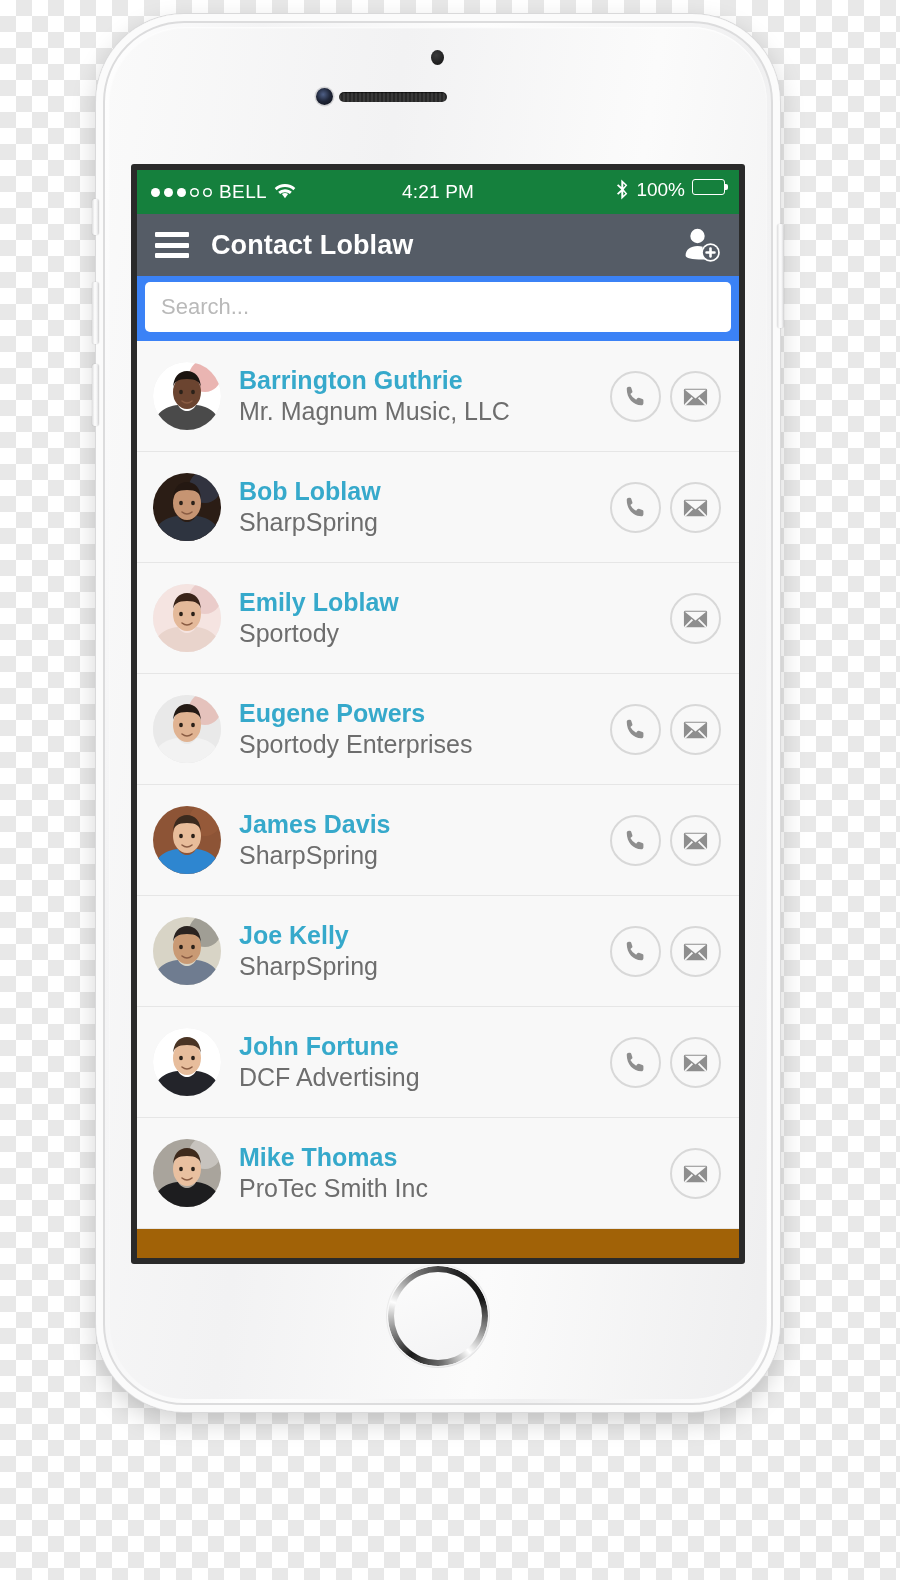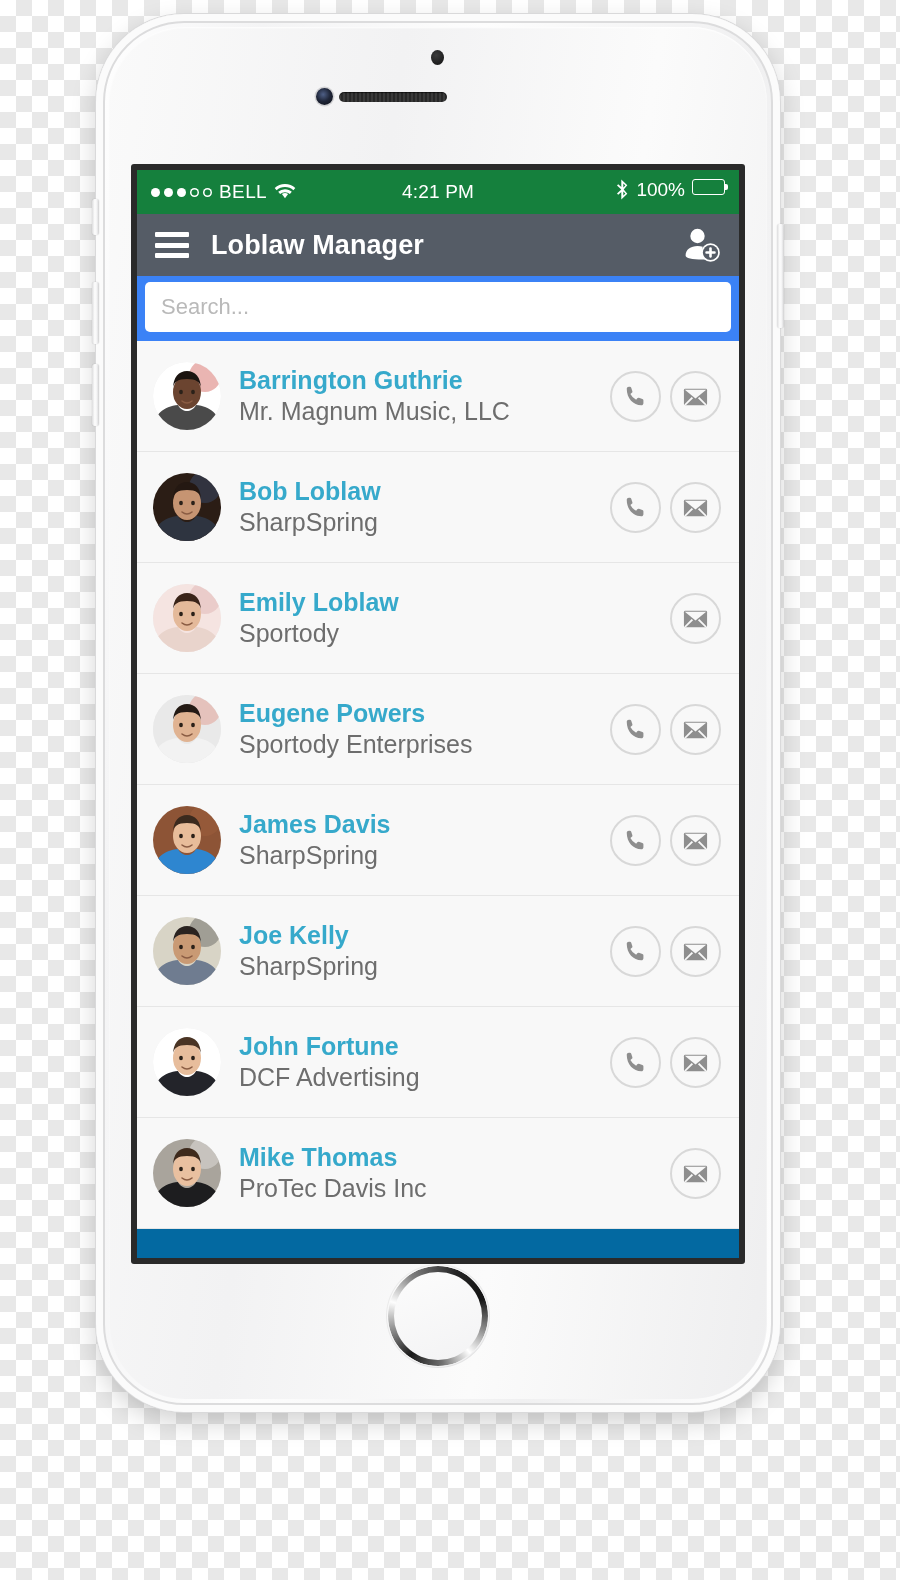--- a/index.html
+++ b/index.html
@@ -201,21 +201,21 @@
     color: #444;
     padding: 0 16px;
     box-sizing: border-box;
     font-family: "Liberation Sans", sans-serif;
   }
   #search-input::placeholder { color: #b9b9b9; }
 
   
   #contact-list {
     flex: 1 1 auto;
-    background: #0369a1;
+    background: #a16207;
     overflow: hidden;
   }
   .contact-row {
     display: flex;
     align-items: center;
     height: 111px;
     padding: 0 18px 0 16px;
     box-sizing: border-box;
     border-bottom: 1px solid #e6e6e6;
     background: #f8f8f8;
@@ -305,21 +305,21 @@
           </span>
         </div>
       </div>
 
       <div id="nav-bar">
         <div id="hamburger-button">
           <span></span>
           <span></span>
           <span></span>
         </div>
-        <div id="nav-title">Loblaw Manager</div>
+        <div id="nav-title">Contact Loblaw</div>
         <div id="add-contact-button">
           <svg width="40" height="40" viewBox="0 0 40 40">
             <circle cx="16.5" cy="11" r="7.2" fill="#fff"></circle>
             <path d="M4.6 30.5c0-6.2 5.3-9.6 11.9-9.6 1.9 0 3.7.3 5.3.8a9.6 9.6 0 0 0 6.1 12.2c-1.9.4-4 .6-6.2.6-10.9 0-17.1-1.3-17.1-4z" fill="#fff"></path>
             <circle cx="29.5" cy="27.5" r="9.3" fill="#fff"></circle>
             <circle cx="29.5" cy="27.5" r="7.6" fill="#555c66"></circle>
             <rect x="28.2" y="22.3" width="2.6" height="10.4" rx="1.1" fill="#fff"></rect>
             <rect x="24.3" y="26.2" width="10.4" height="2.6" rx="1.1" fill="#fff"></rect>
           </svg>
         </div>
@@ -557,21 +557,21 @@
                 <path d="M0 68c0-15 11-24 25-25 2 4 6 6 9 6s7-2 9-6c14 1 25 10 25 25z" fill="#1d1d1f"></path>
                 <ellipse cx="34" cy="30" rx="14" ry="17" fill="#e9c0a0"></ellipse>
                 <path d="M20 27c0-12 6-18 14-18s14 6 14 18c0-7-5-10-14-10s-14 3-14 10z" fill="#3e2a1c"></path>
                 <ellipse cx="28" cy="30" rx="1.9" ry="2.3" fill="#2b2119"></ellipse>
                 <ellipse cx="40" cy="30" rx="1.9" ry="2.3" fill="#2b2119"></ellipse>
                 <path d="M29 39q5 4 10 0" stroke="#8a5c43" stroke-width="1.6" fill="none" stroke-linecap="round"></path>
               </svg>
             </div>
             <div class="contact-text">
               <div class="contact-name">Mike Thomas</div>
-              <div class="contact-company">ProTec Davis Inc</div>
+              <div class="contact-company">ProTec Smith Inc</div>
             </div>
             <div class="row-actions">
               <div class="action-btn">
                 <svg width="27" height="27" viewBox="0 0 28 28">
                   <rect x="2" y="6" width="24" height="17" rx="1.4"></rect>
                   <path d="M2.9 6.9h22.2L14 16z" fill="#f8f8f8"></path>
                   <path d="M2.4 22.3 10 14.6l1.5 1.3-7.8 7.4zM25.6 22.3 18 14.6l-1.5 1.3 7.8 7.4z" fill="#f8f8f8"></path>
                 </svg>
               </div>
             </div>

